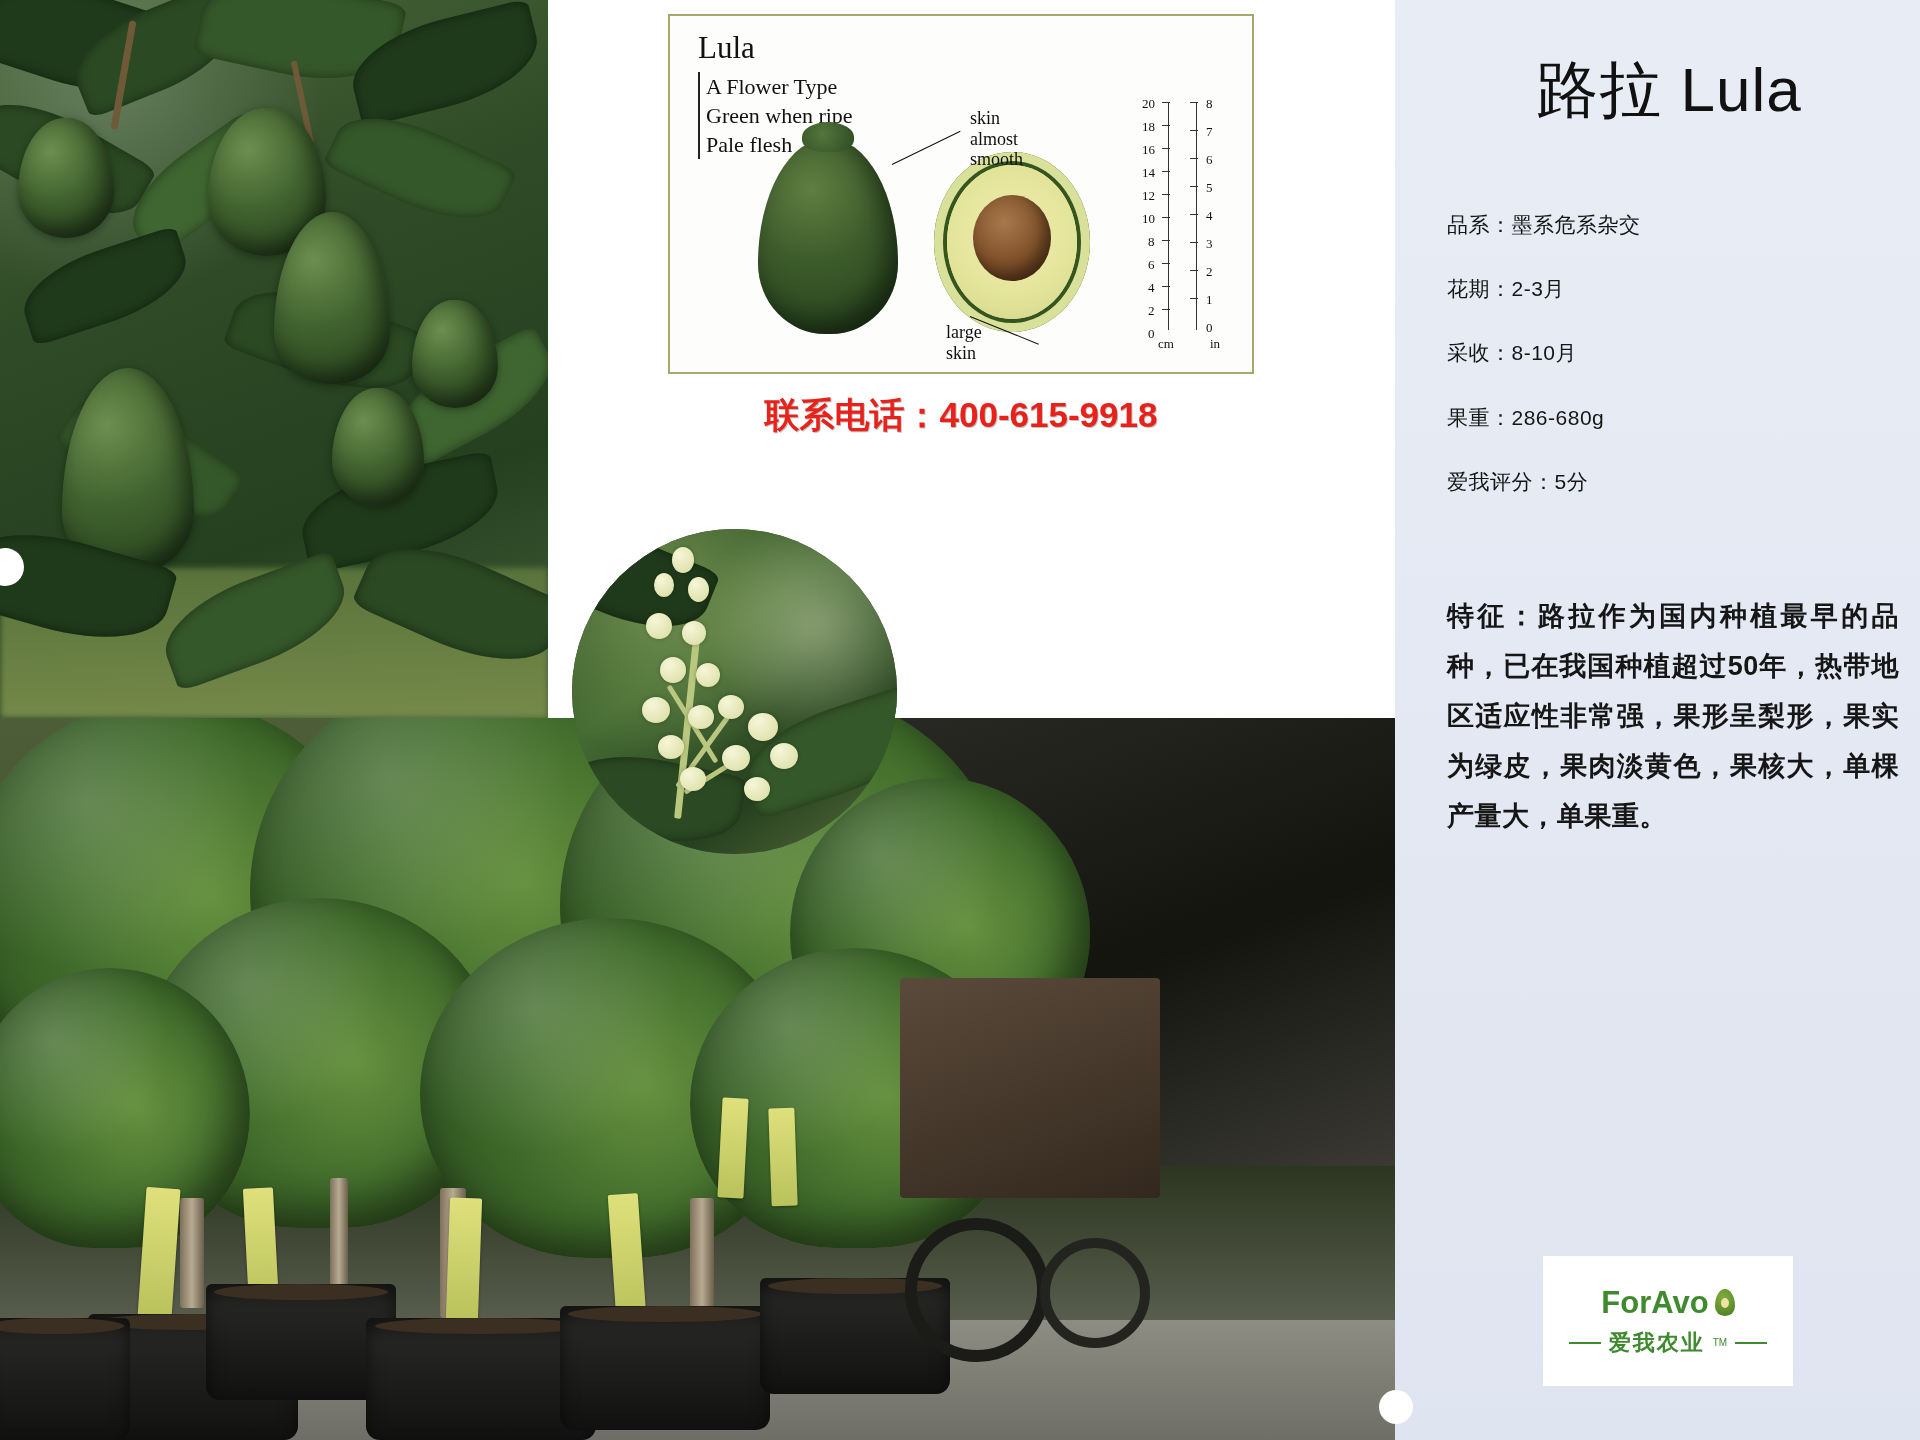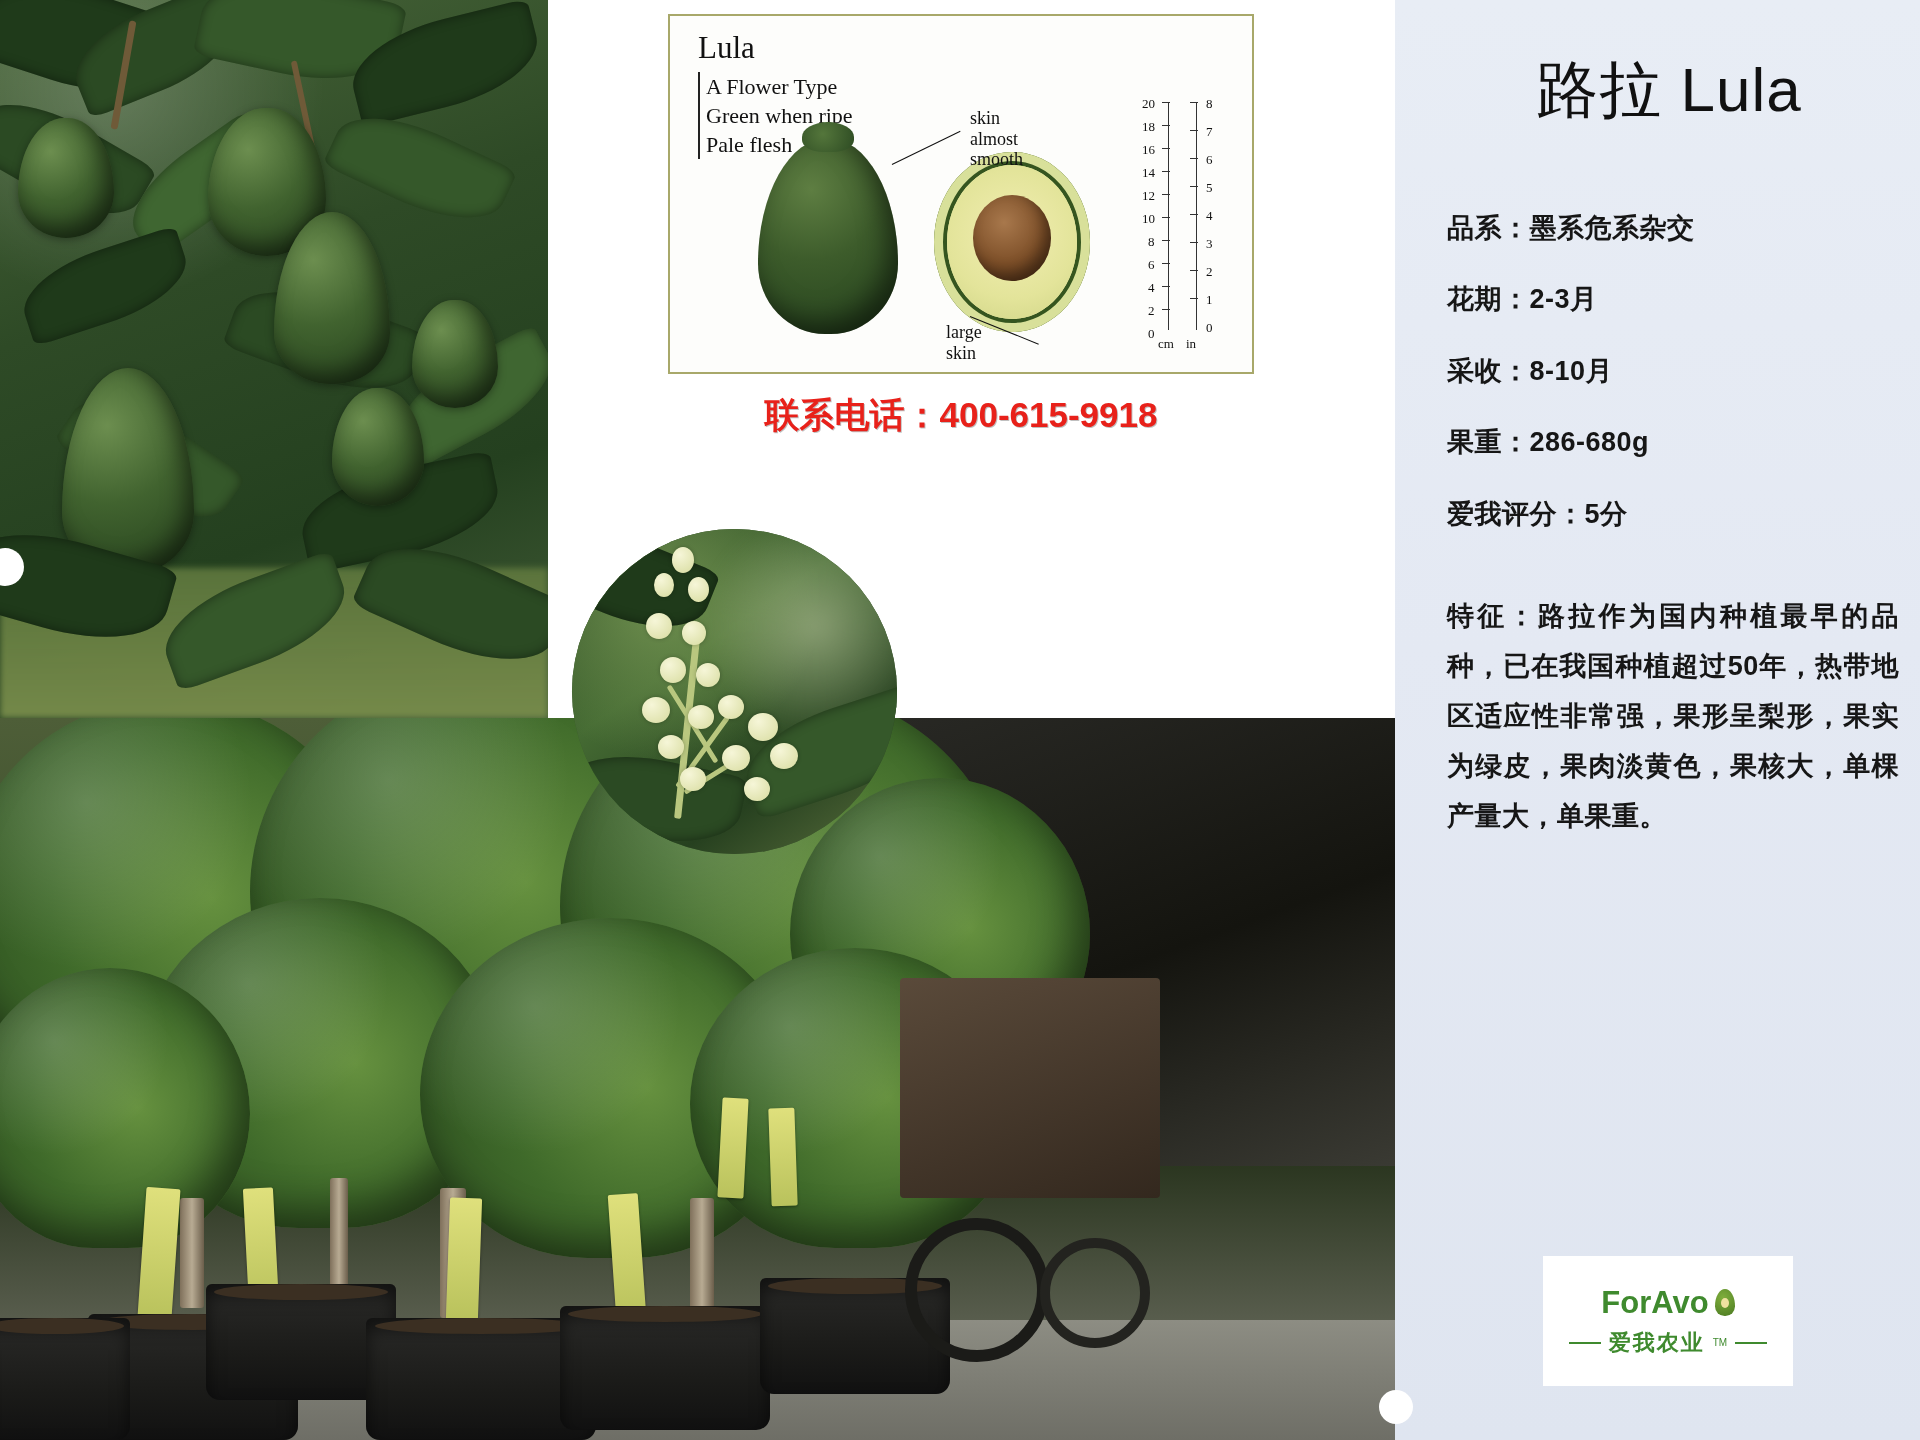--- a/index.html
+++ b/index.html
@@ -294,22 +294,22 @@
     color: #111;
     letter-spacing: 1px;
     font-family: "Liberation Sans", sans-serif;
   }
   .spec-list {
     position: absolute;
     left: 52px; top: 212px;
     width: 446px;
   }
   .spec-row {
-    font-size: 27px;
-    font-weight: bold;
+    font-size: 21px;
+    font-weight: normal;
     color: #161616;
     margin-bottom: 39px;
     line-height: 1.2;
     letter-spacing: 0.5px;
   }
   .desc {
     position: absolute;
     left: 52px; top: 592px;
     width: 452px;
     font-size: 27px;
@@ -484,21 +484,21 @@
           <div class="tick" style="left:56px; top:112px;"></div>
           <div class="num" style="left:72px; top:134px;">3</div>
           <div class="tick" style="left:56px; top:140px;"></div>
           <div class="num" style="left:72px; top:162px;">2</div>
           <div class="tick" style="left:56px; top:168px;"></div>
           <div class="num" style="left:72px; top:190px;">1</div>
           <div class="tick" style="left:56px; top:196px;"></div>
           <div class="num" style="left:72px; top:218px;">0</div>
 
           <div class="unit" style="left:24px;">cm</div>
-          <div class="unit" style="left:52px;">in</div>
+          <div class="unit" style="left:76px;">in</div>
         </div>
       </div>
 
       <div class="phone-line">联系电话：400-615-9918</div>
     </div>
 
     <div class="flower-circle">
       <div class="bg"></div>
       <div class="blur"></div>
 

